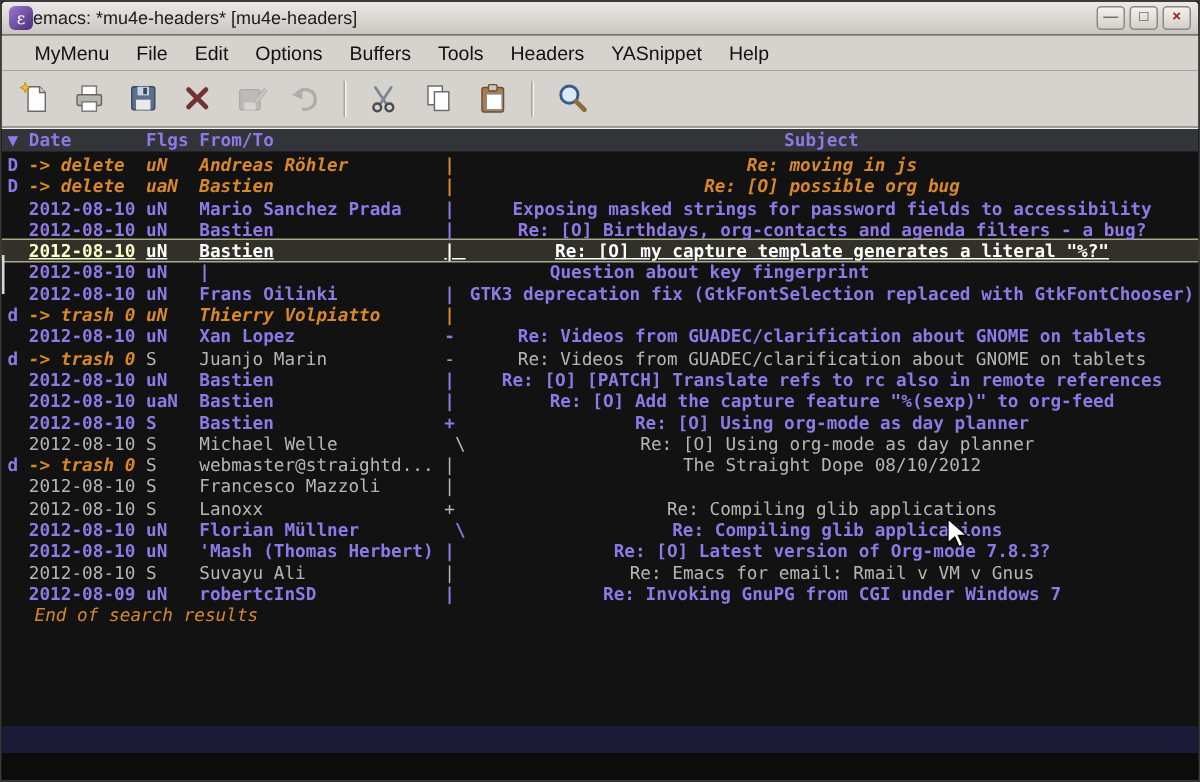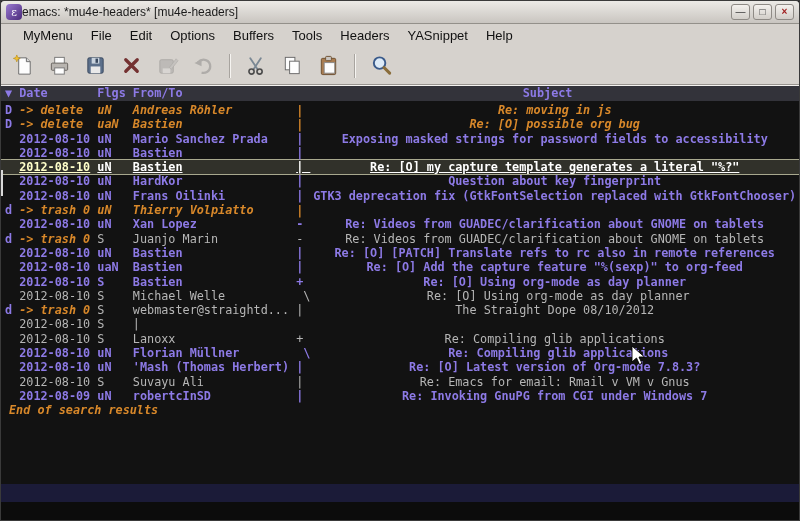--- a/index.html
+++ b/index.html
@@ -33,21 +33,21 @@
   .f-from { width:23ch; }
   .f-subj { flex:1;text-align:center; }
   .unread { color:#8d7ae6; font-weight:bold; }
   .read { color:#b6b6b6; }
   .deleted { color:#d8882a; font-style:italic; font-weight:bold; }
   .trashed { color:#b6b6b6; }
   .trashed .f-date { color:#d8882a; font-style:italic; font-weight:bold; }
   .current { color:#ffffff; font-weight:bold; background:#31312a; box-shadow:0 -1px 0 #a8a88e, 0 1px 0 #a8a88e; }
   .current span { text-decoration:underline; }
   .current .f-date { color:#ffffca; }
-  .footer-line { padding-left:8px; height:14.3px; line-height:14.3px; color:#d8882a; font-style:italic; font-weight:bold; }
+  .footer-line { padding-left:22px; height:14.3px; line-height:14.3px; color:#d8882a; font-style:italic; font-weight:normal; }
   .scroll-thumb { position:absolute; left:0; top:84px; width:2px; height:26px; background:#d9d9d9; }
 
   
   .modeline { flex:0 0 18px; line-height:18px; background:#1b1b38; color:#d2d2d2; font-family:"DejaVu Sans Mono", monospace; font-size:11.8px; white-space:pre; padding-left:6px; overflow:hidden; }
   .minibuffer { flex:0 0 18px; background:#0c0c0c; }
 
   .cursor { position:absolute; left:630px; top:344px; pointer-events:none; z-index:9; }
 </style>
 </head>
 <body>
@@ -188,34 +188,34 @@
           <span class="f-from">Mario Sanchez Prada</span>
           <span class="f-sep">| </span>
           <span class="f-subj">Exposing masked strings for password fields to accessibility</span>
         </div>
         <div class="hrow unread">
           <span class="f-mark"></span>
           <span class="f-date">2012-08-10</span>
           <span class="f-flags">uN</span>
           <span class="f-from">Bastien</span>
           <span class="f-sep">| </span>
+          <span class="f-subj">Re: [O] Birthdays, org-contacts and agenda filters - a bug?</span>
         </div>
         <div class="hrow current">
           <span class="f-mark"></span>
           <span class="f-date">2012-08-10</span>
           <span class="f-flags">uN</span>
           <span class="f-from">Bastien</span>
           <span class="f-sep">| </span>
           <span class="f-subj">Re: [O] my capture template generates a literal "%?"</span>
         </div>
         <div class="hrow unread">
           <span class="f-mark"></span>
           <span class="f-date">2012-08-10</span>
           <span class="f-flags">uN</span>
-          <span class="f-from">HardKor</span>
           <span class="f-sep">| </span>
           <span class="f-subj">Question about key fingerprint</span>
         </div>
         <div class="hrow unread">
           <span class="f-mark"></span>
           <span class="f-date">2012-08-10</span>
           <span class="f-flags">uN</span>
           <span class="f-from">Frans Oilinki</span>
           <span class="f-sep">| </span>
           <span class="f-subj">GTK3 deprecation fix (GtkFontSelection replaced with GtkFontChooser)</span>
@@ -280,20 +280,21 @@
           <span class="f-date">-&gt; trash 0</span>
           <span class="f-flags">S</span>
           <span class="f-from">webmaster@straightd...</span>
           <span class="f-sep">| </span>
           <span class="f-subj">The Straight Dope 08/10/2012</span>
         </div>
         <div class="hrow read">
           <span class="f-mark"></span>
           <span class="f-date">2012-08-10</span>
           <span class="f-flags">S</span>
+          <span class="f-from">Francesco Mazzoli</span>
           <span class="f-sep">| </span>
         </div>
         <div class="hrow read">
           <span class="f-mark"></span>
           <span class="f-date">2012-08-10</span>
           <span class="f-flags">S</span>
           <span class="f-from">Lanoxx</span>
           <span class="f-sep">+ </span>
           <span class="f-subj">Re: Compiling glib applications</span>
         </div>

